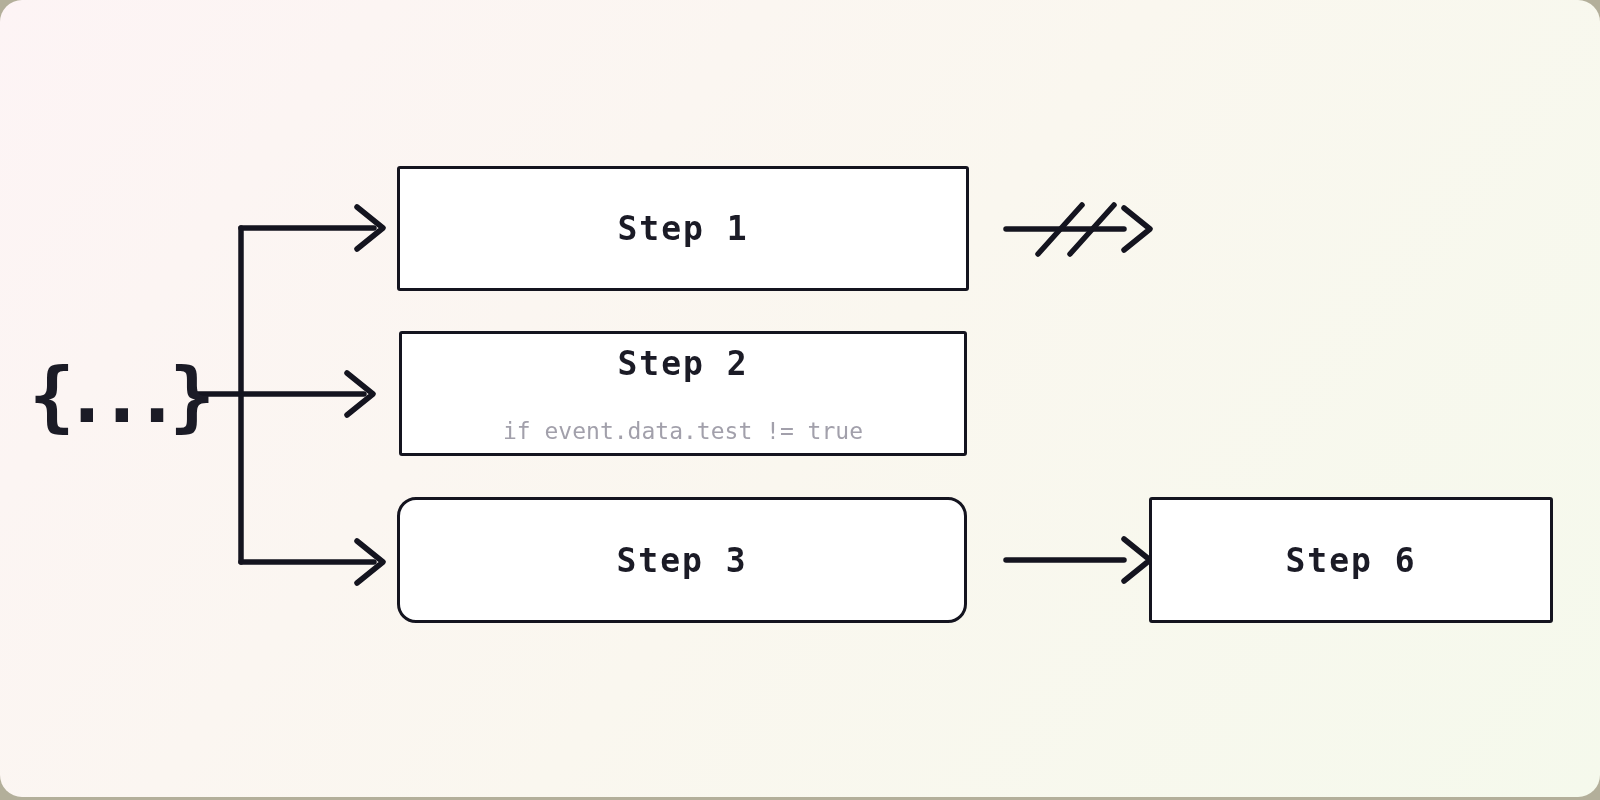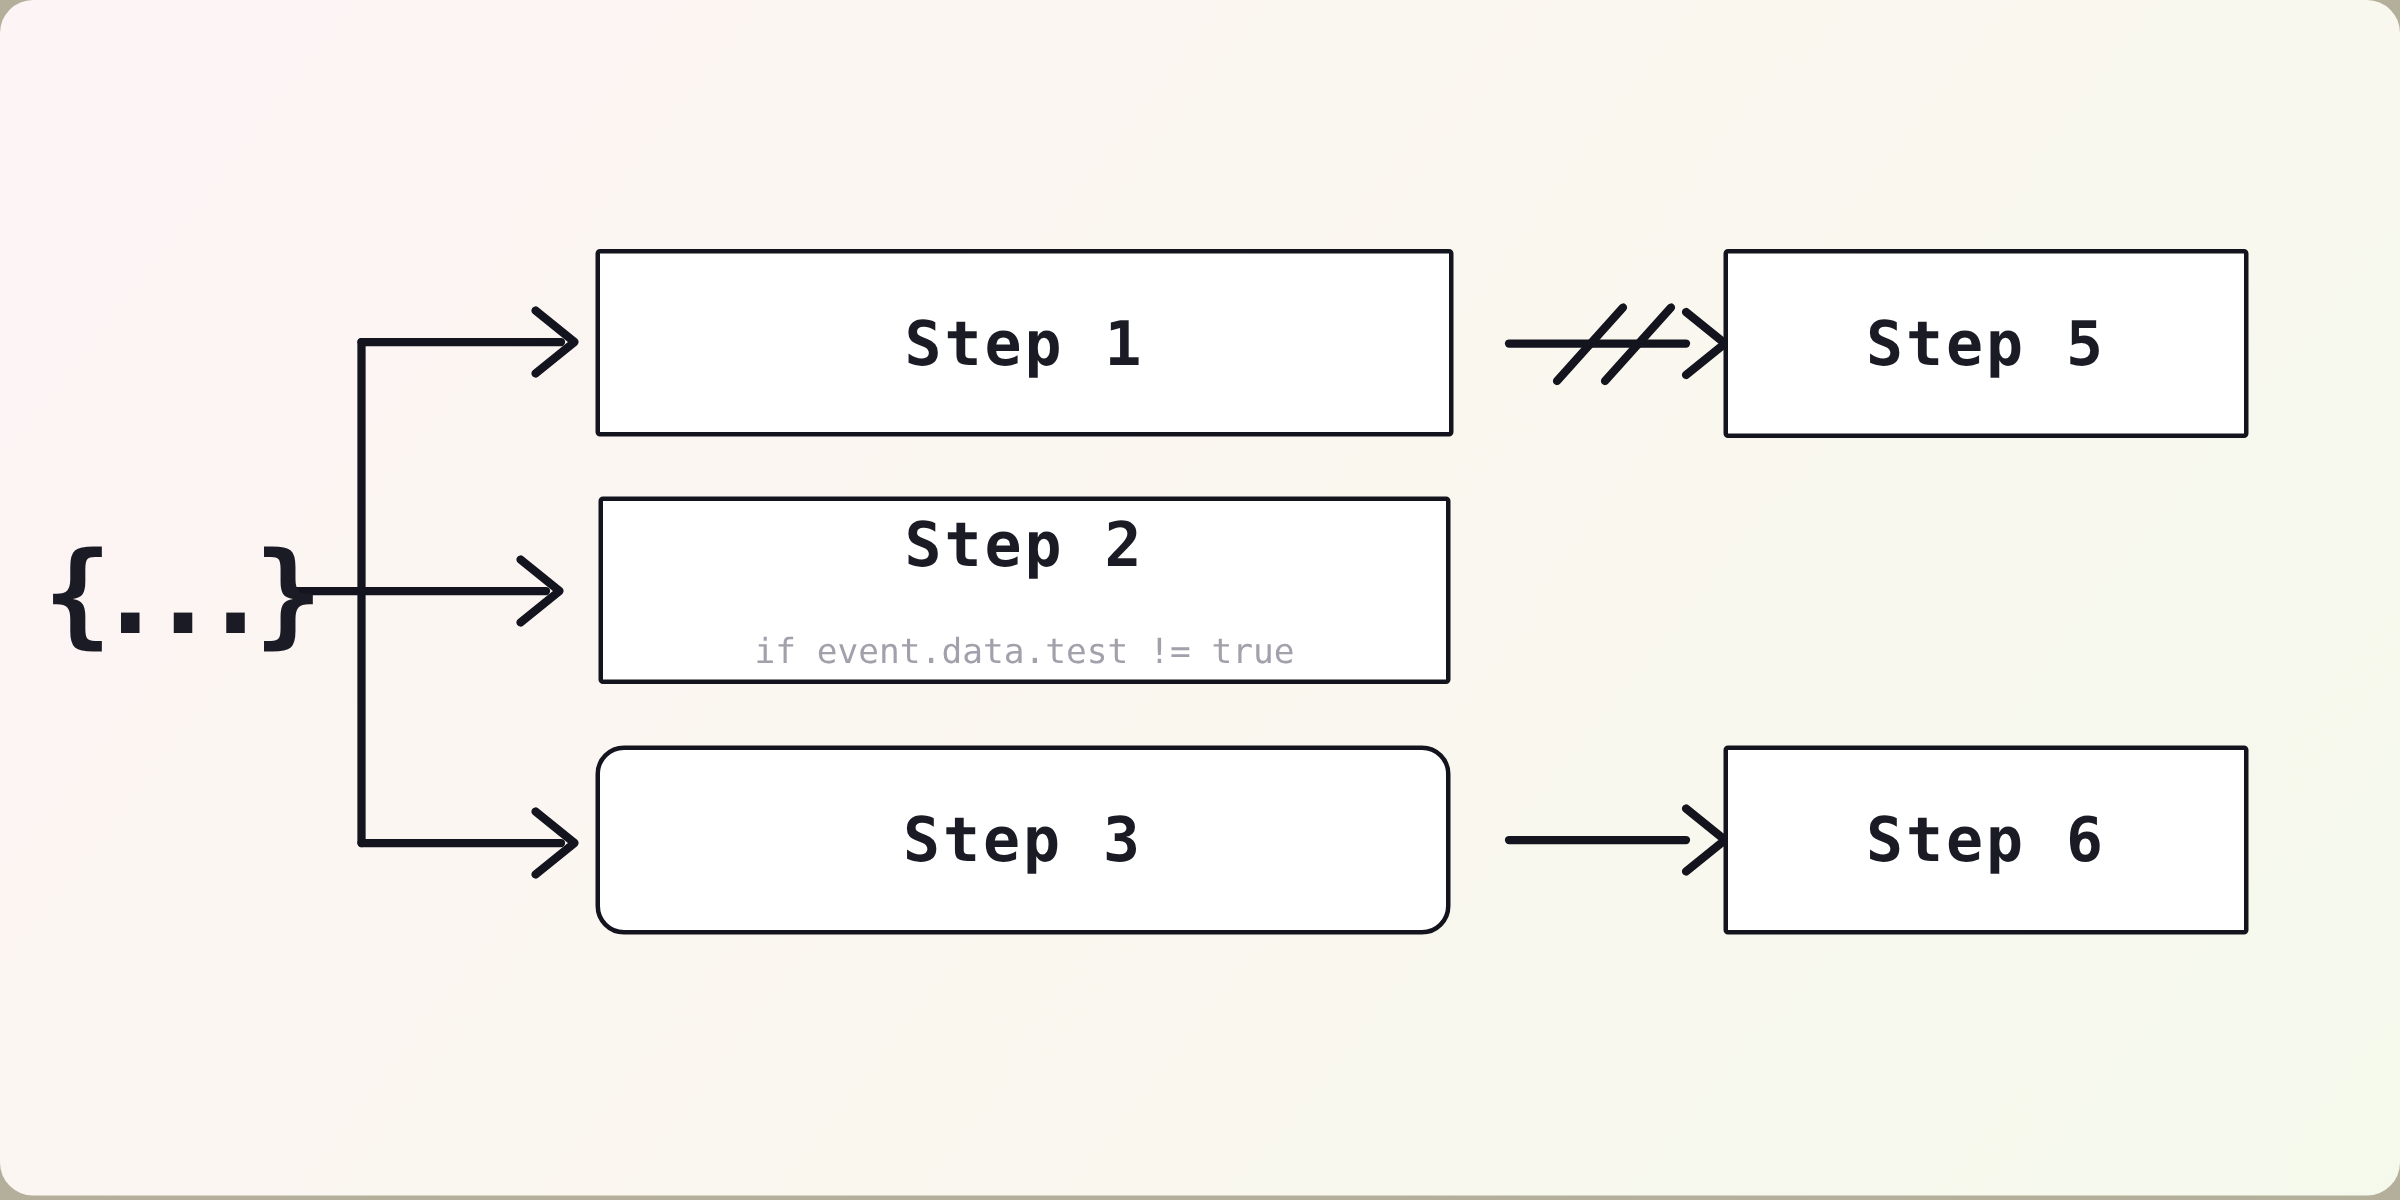--- a/index.html
+++ b/index.html
@@ -41,38 +41,38 @@
     background:var(--node-fill);
     border:3.5px solid var(--node-border);
     border-radius:3px;
     display:flex;
     flex-direction:column;
     align-items:center;
     justify-content:center;
     cursor:pointer;
   }
   .node-title{
-    font-size:41px;
+    font-size:33px;
     font-weight:700;
     letter-spacing:2px;
     color:var(--title-color);
   }
   .node-condition{
     font-size:23px;
     font-weight:400;
     color:var(--condition-color);
     margin-top:3px;
     white-space:nowrap;
   }
   .node-condition:empty{display:none;}
   .node-step1{left:397px;top:166px;width:572px;height:125px;}
   .node-step2{left:399px;top:331px;width:568px;height:125px;gap:32px;}
   .node-step3{left:397px;top:497px;width:570px;height:126px;border-radius:19px;}
   .node-step5{left:1149px;top:166px;width:350px;height:126px;}
-  .node-step6{left:1149px;top:497px;width:350px;height:126px;}
+  .node-step6{left:1149px;top:497px;width:404px;height:126px;}
   .event-source{
     position:absolute;
     left:52px;top:340px;width:140px;height:110px;
     display:flex;align-items:center;justify-content:center;
     font-size:76px;
     font-weight:700;
     letter-spacing:-0.14em;
     color:var(--title-color);
     cursor:pointer;
     text-indent:-0.14em;
@@ -119,21 +119,18 @@
 
   <div class="node node-step2">
     <div class="node-title">Step 2</div>
     <div class="node-condition">if event.data.test != true</div>
   </div>
 
   <div class="node node-step3">
     <div class="node-title">Step 3</div>
   </div>
 
-  <div class="node node-step5">
-    <div class="node-title">Step 5</div>
-  </div>
 
   <div class="node node-step6">
     <div class="node-title">Step 6</div>
   </div>
 
 </div>
 
 </body></html>

